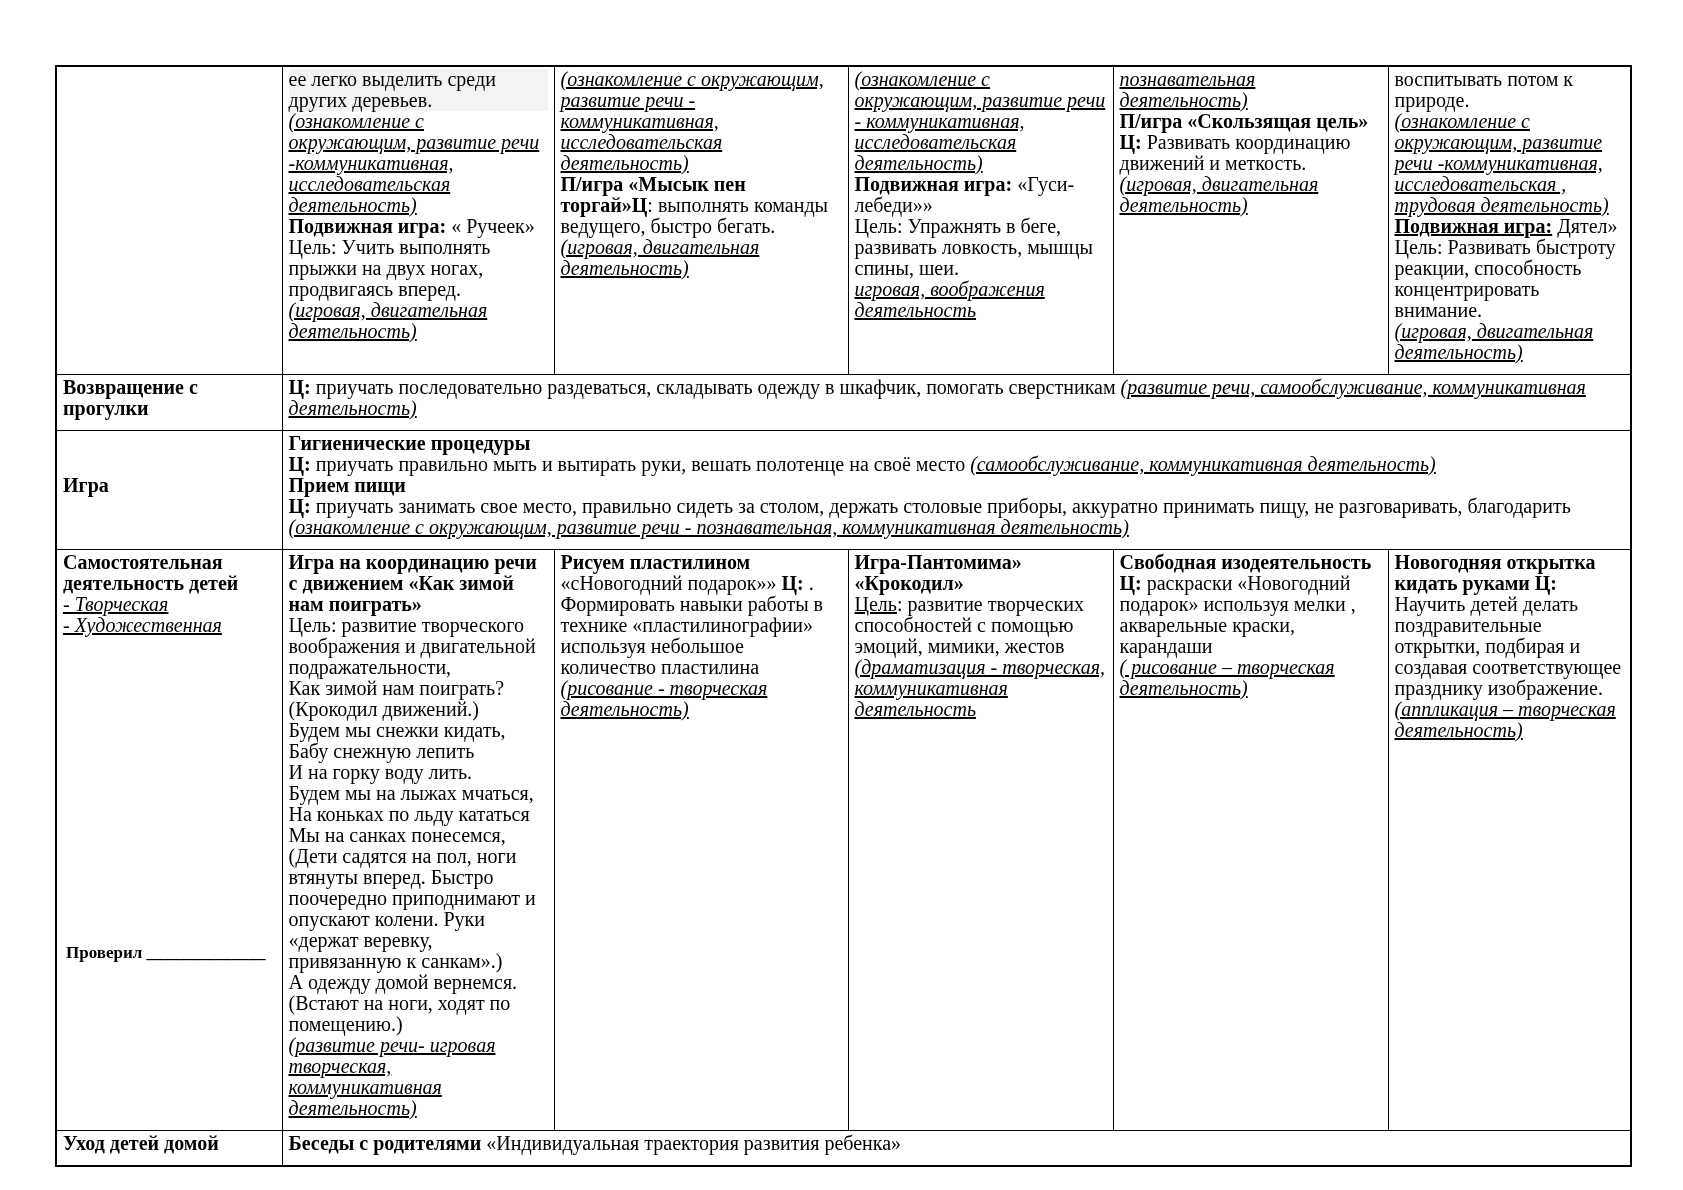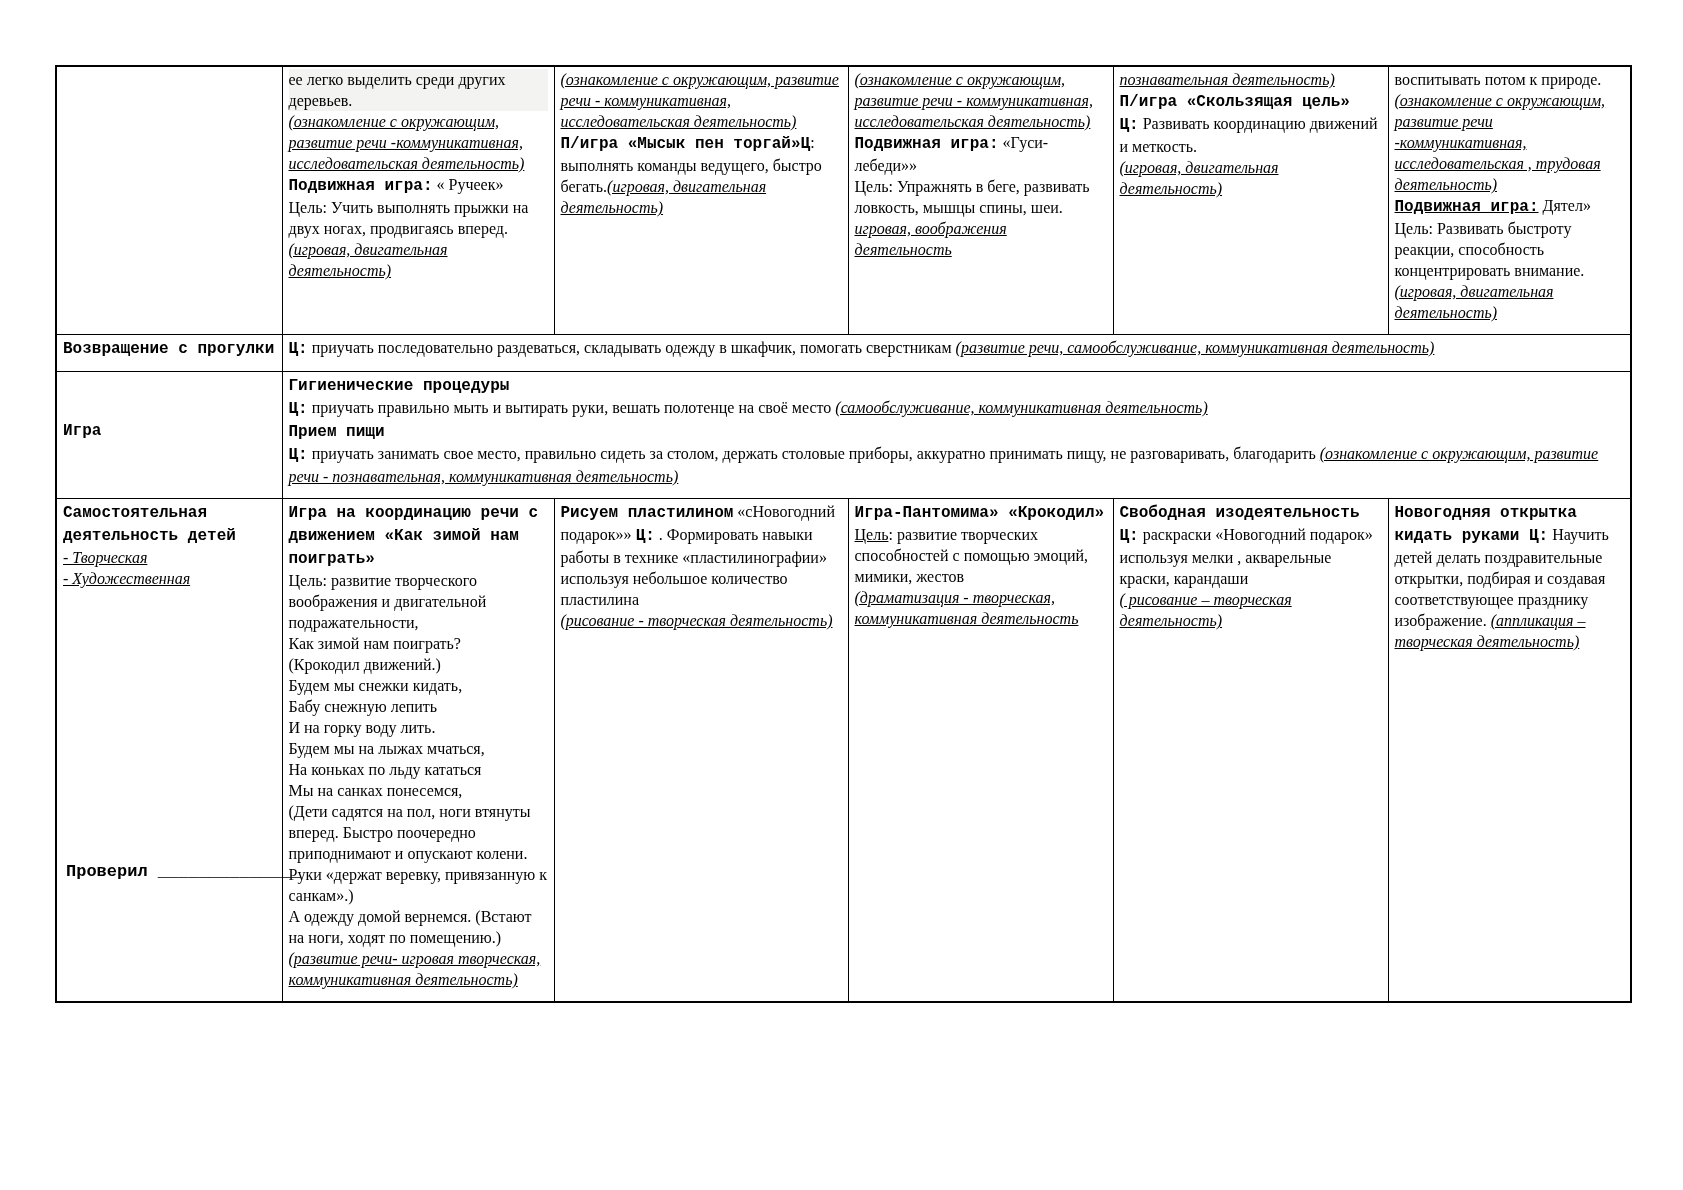--- a/index.html
+++ b/index.html
@@ -12,38 +12,38 @@
   .sheet { position:relative; width:1683px; height:1190px; background:#fff; overflow:hidden; }
   table.plan {
     position:absolute; left:55px; top:65px; width:1575px;
     border-collapse:collapse; table-layout:fixed;
     border:2px solid #000;
   }
   td {
     border:1.5px solid #000;
     vertical-align:top;
     padding:2px 6px 11px 6px;
-    font-size:16px;
+    font-size:20px;
     line-height:21px;
     word-wrap:break-word;
   }
   tr.r1 { height:218px; }
   tr.r2 { height:30px; }
   tr.r3 { height:110px; }
   tr.r4 { height:443px; }
   tr.r5 { height:25px; }
   td.v-mid { vertical-align:middle; }
   .para { }
   .para.center { }
   .para.hl { background:#f3f3f2; }
-  .b { font-weight:bold;font-family:Liberation Mono, monospace; }
+  .b { font-weight:bold; }
   .i { font-style:italic;text-decoration:underline; }
   .u { text-decoration:underline; }
   .footer-line {
-    position:absolute; left:66px; top:860px;
+    position:absolute; left:66px; top:942px;
     font-size:17px; line-height:22px;
   }
 </style>
 </head>
 <body>
 
 <div class="sheet">
 
   <table class="plan">
     <colgroup>
@@ -139,20 +139,28 @@
           </td>
       <td>
             <div class="para"><span class="b">Свободная изодеятельность</span></div>
             <div class="para"><span class="b">Ц:</span><span> раскраски «Новогодний подарок» используя мелки , акварельные краски, карандаши</span></div>
             <div class="para"><span class="i">( рисование – творческая деятельность)</span></div>
           </td>
       <td>
             <div class="para"><span class="b">Новогодняя открытка кидать руками  Ц:</span><span> Научить детей делать поздравительные открытки, подбирая и создавая соответствующее празднику изображение. </span><span class="i">(аппликация – творческая деятельность)</span></div>
           </td>
     </tr>
+    <tr class="r5">
+      <td>
+            <div class="para"><span class="b">Уход детей домой</span></div>
+          </td>
+      <td colspan="5">
+            <div class="para center"><span class="b">Беседы с родителями</span><span> «Индивидуальная траектория развития ребенка»</span></div>
+          </td>
+    </tr>
   </tbody>
     </table>
 
   <div class="footer-line">
       <div class="para"><span class="b">Проверил</span><span class="b">  ______________</span></div>
     </div>
 
 </div>
 
 </body></html>

